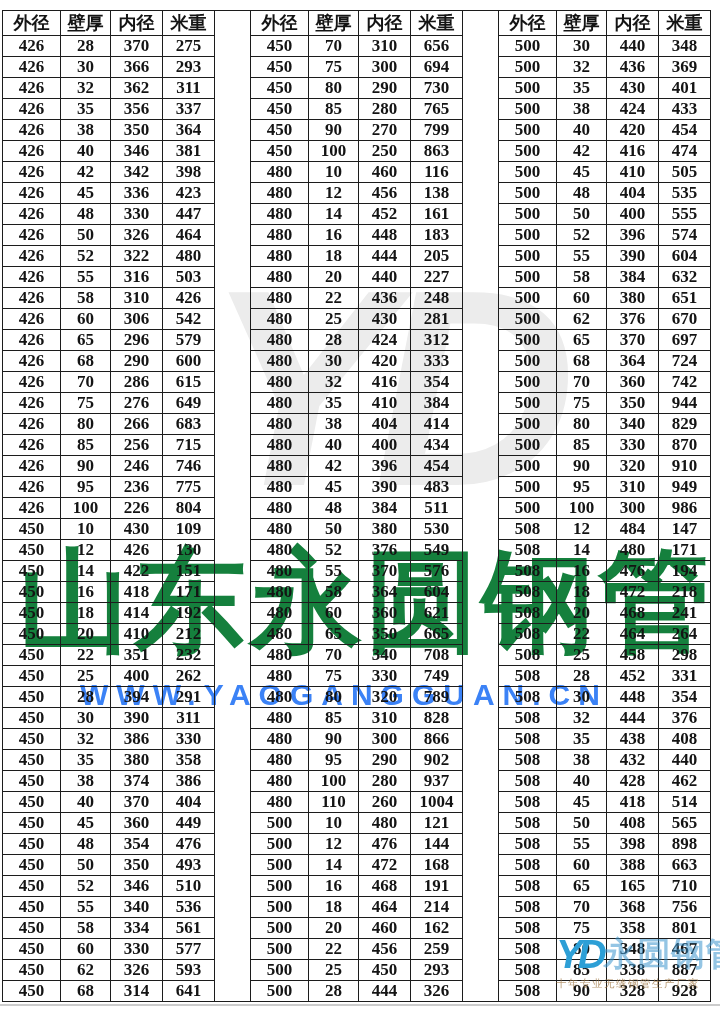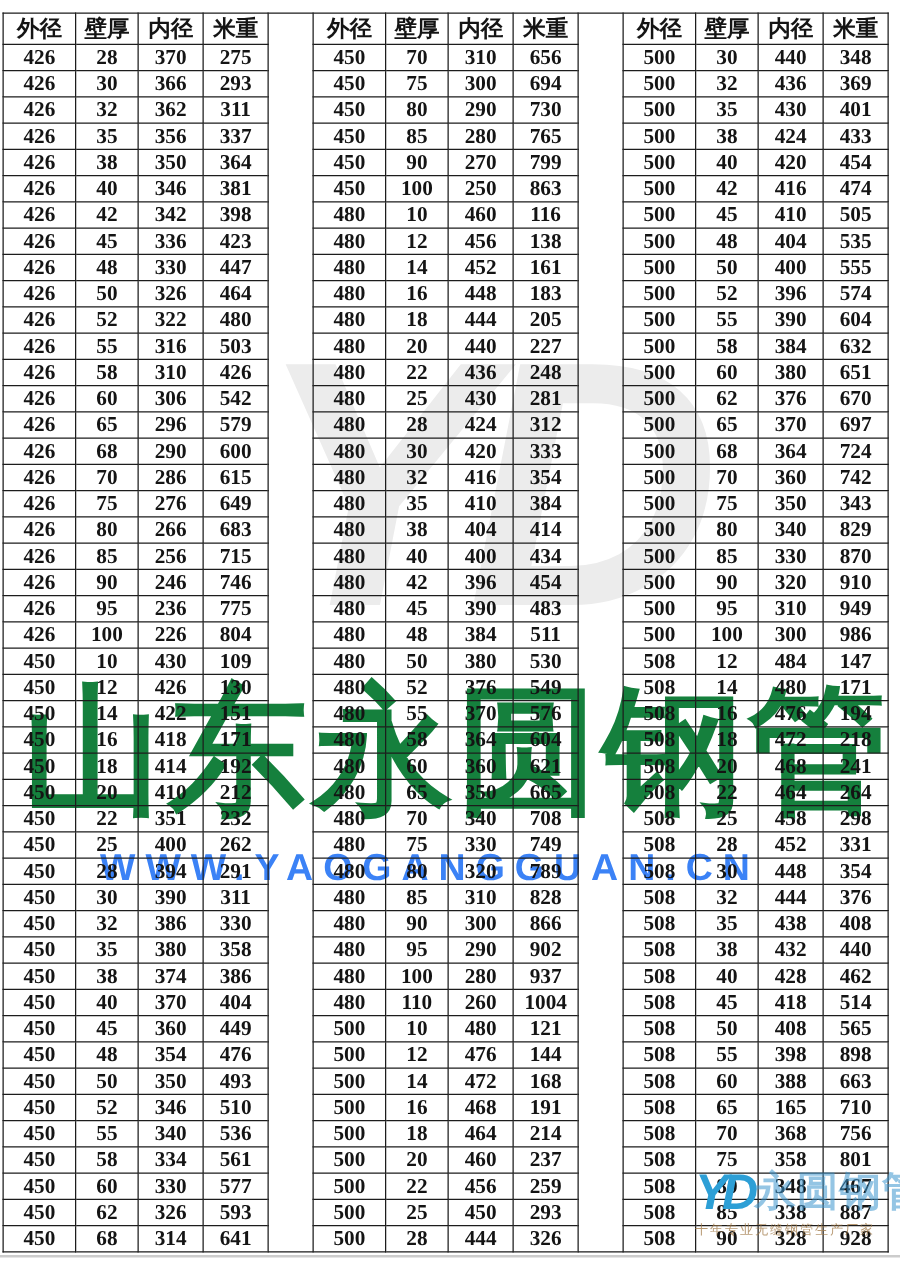--- a/index.html
+++ b/index.html
@@ -352,21 +352,21 @@
           <td>75</td>
           <td>276</td>
           <td>649</td>
           <td>480</td>
           <td>35</td>
           <td>410</td>
           <td>384</td>
           <td>500</td>
           <td>75</td>
           <td>350</td>
-          <td>343</td>
+          <td>944</td>
         </tr>
         <tr>
           <td>426</td>
           <td>80</td>
           <td>266</td>
           <td>683</td>
           <td>480</td>
           <td>38</td>
           <td>404</td>
           <td>414</td>
@@ -698,21 +698,21 @@
           <td>756</td>
         </tr>
         <tr>
           <td>450</td>
           <td>58</td>
           <td>334</td>
           <td>561</td>
           <td>500</td>
           <td>20</td>
           <td>460</td>
-          <td>237</td>
+          <td>162</td>
           <td>508</td>
           <td>75</td>
           <td>358</td>
           <td>801</td>
         </tr>
         <tr>
           <td>450</td>
           <td>60</td>
           <td>330</td>
           <td>577</td>

